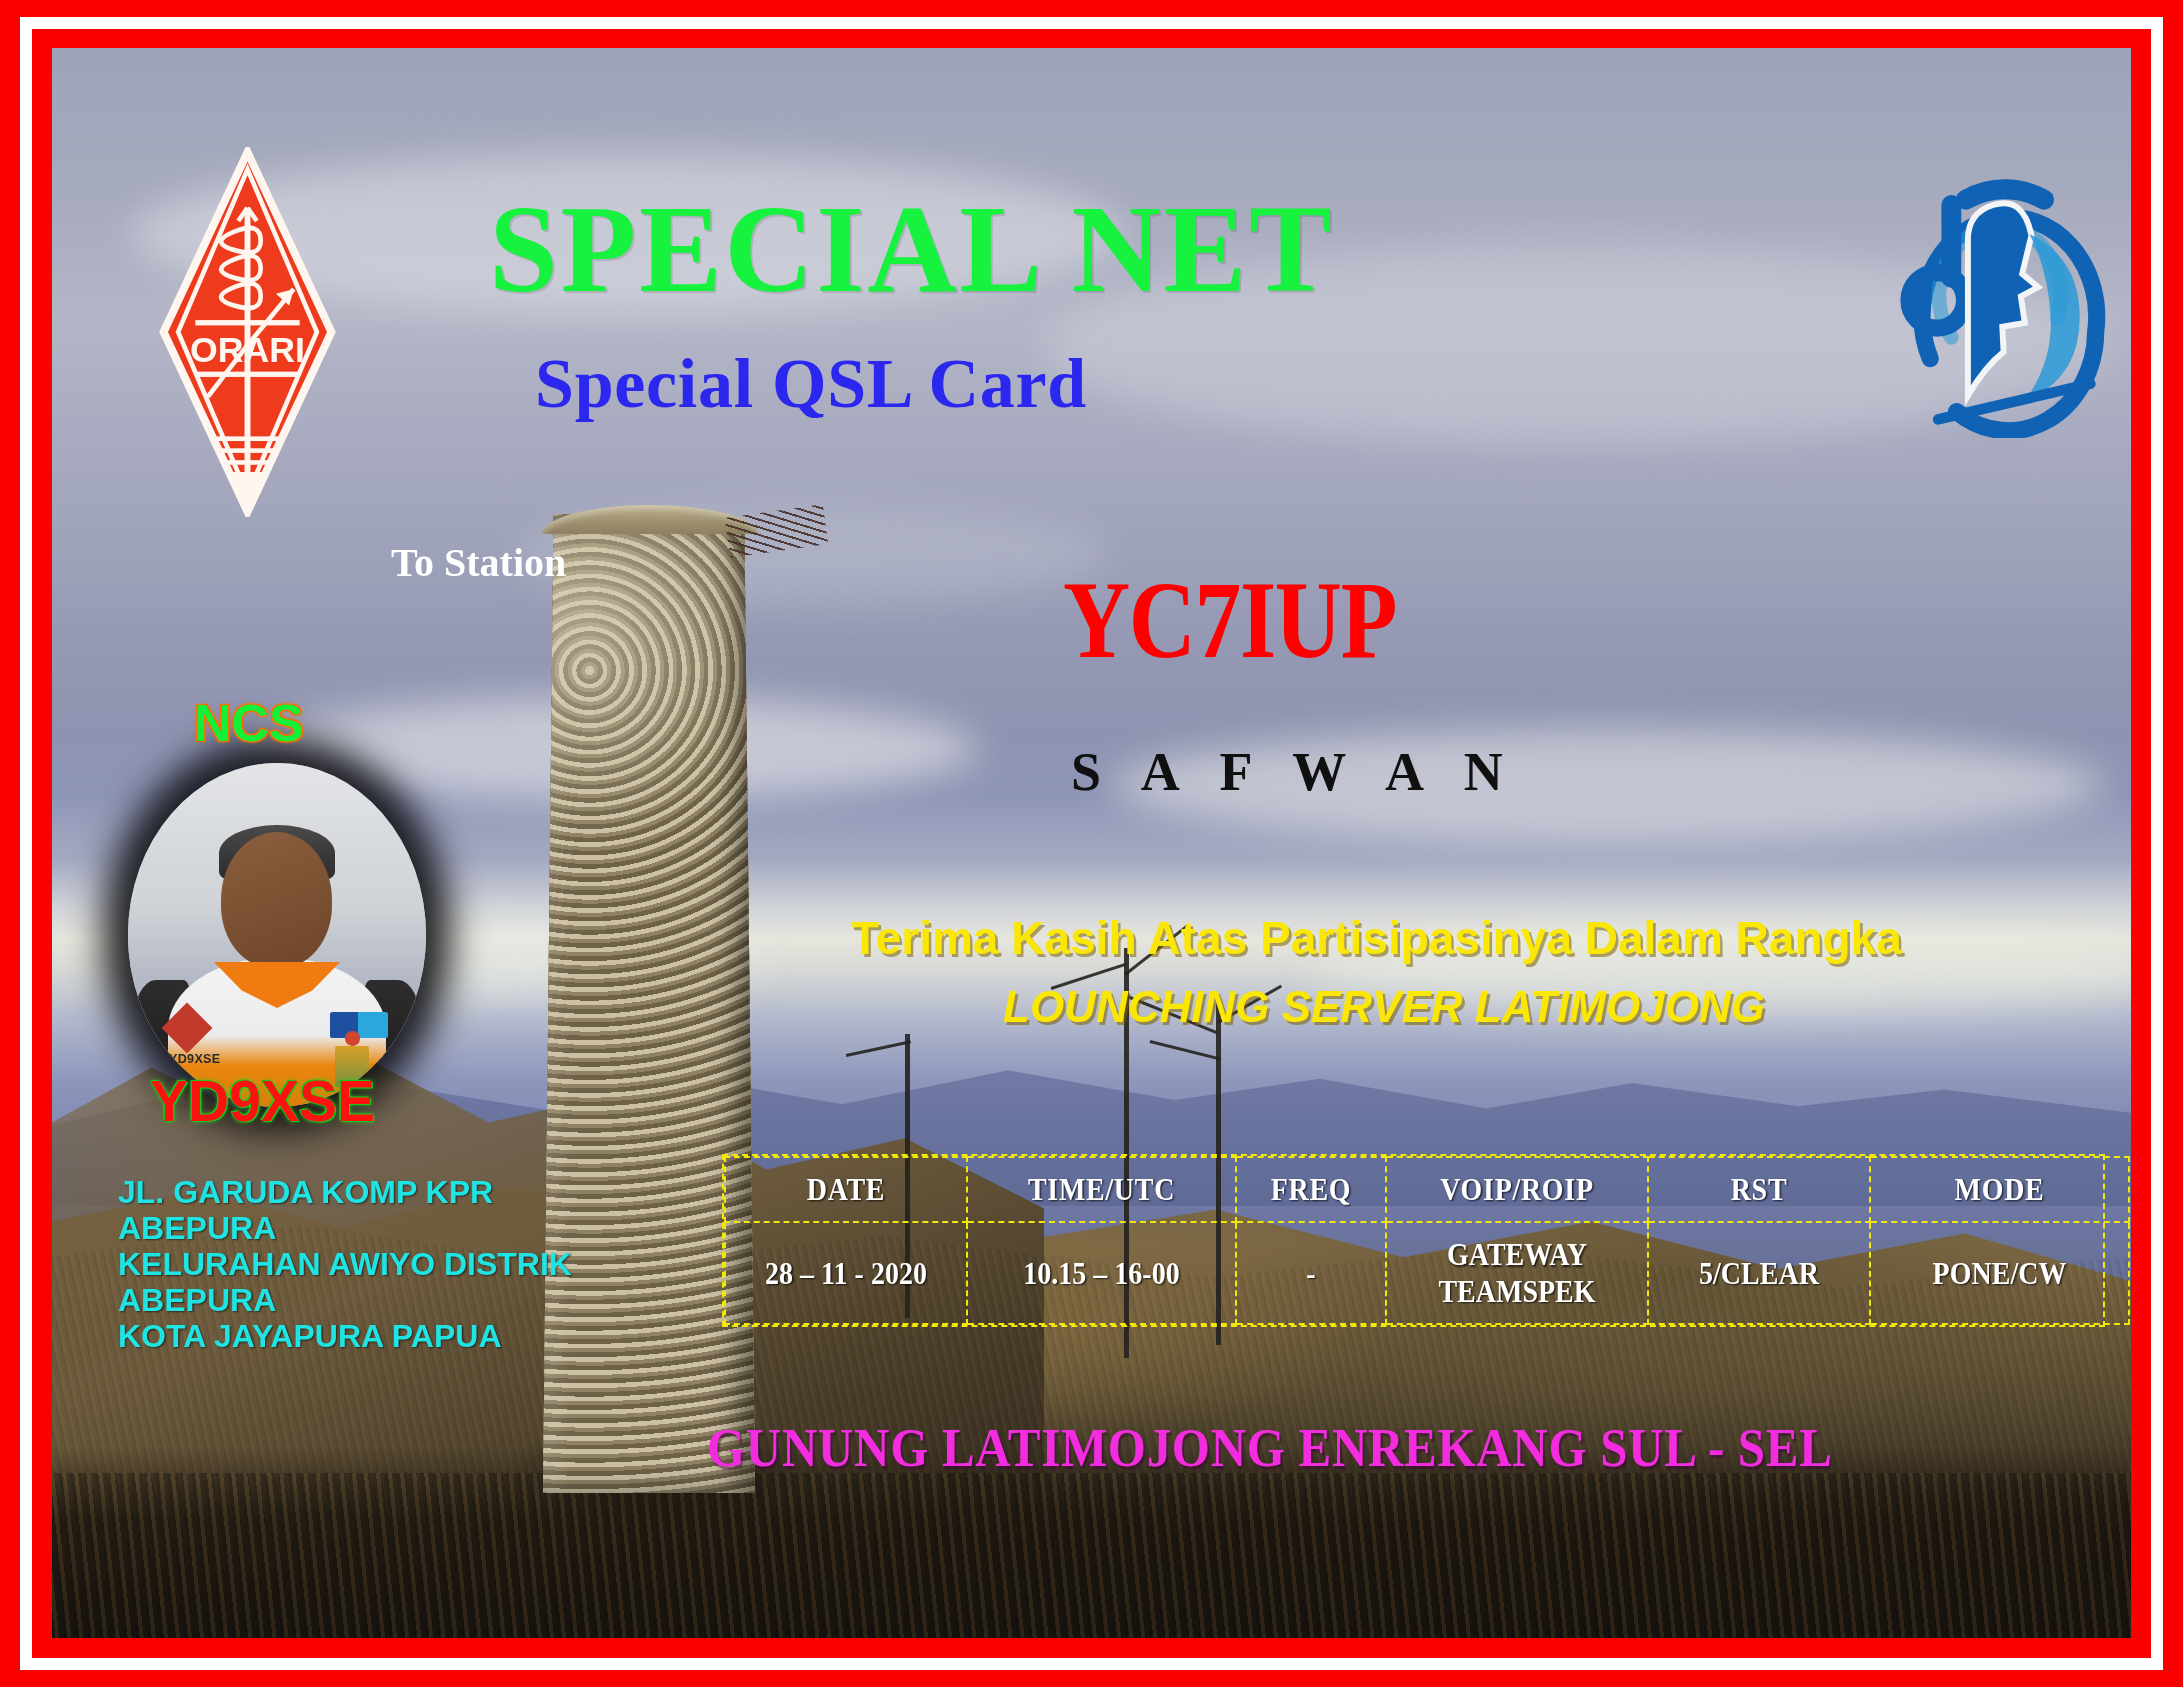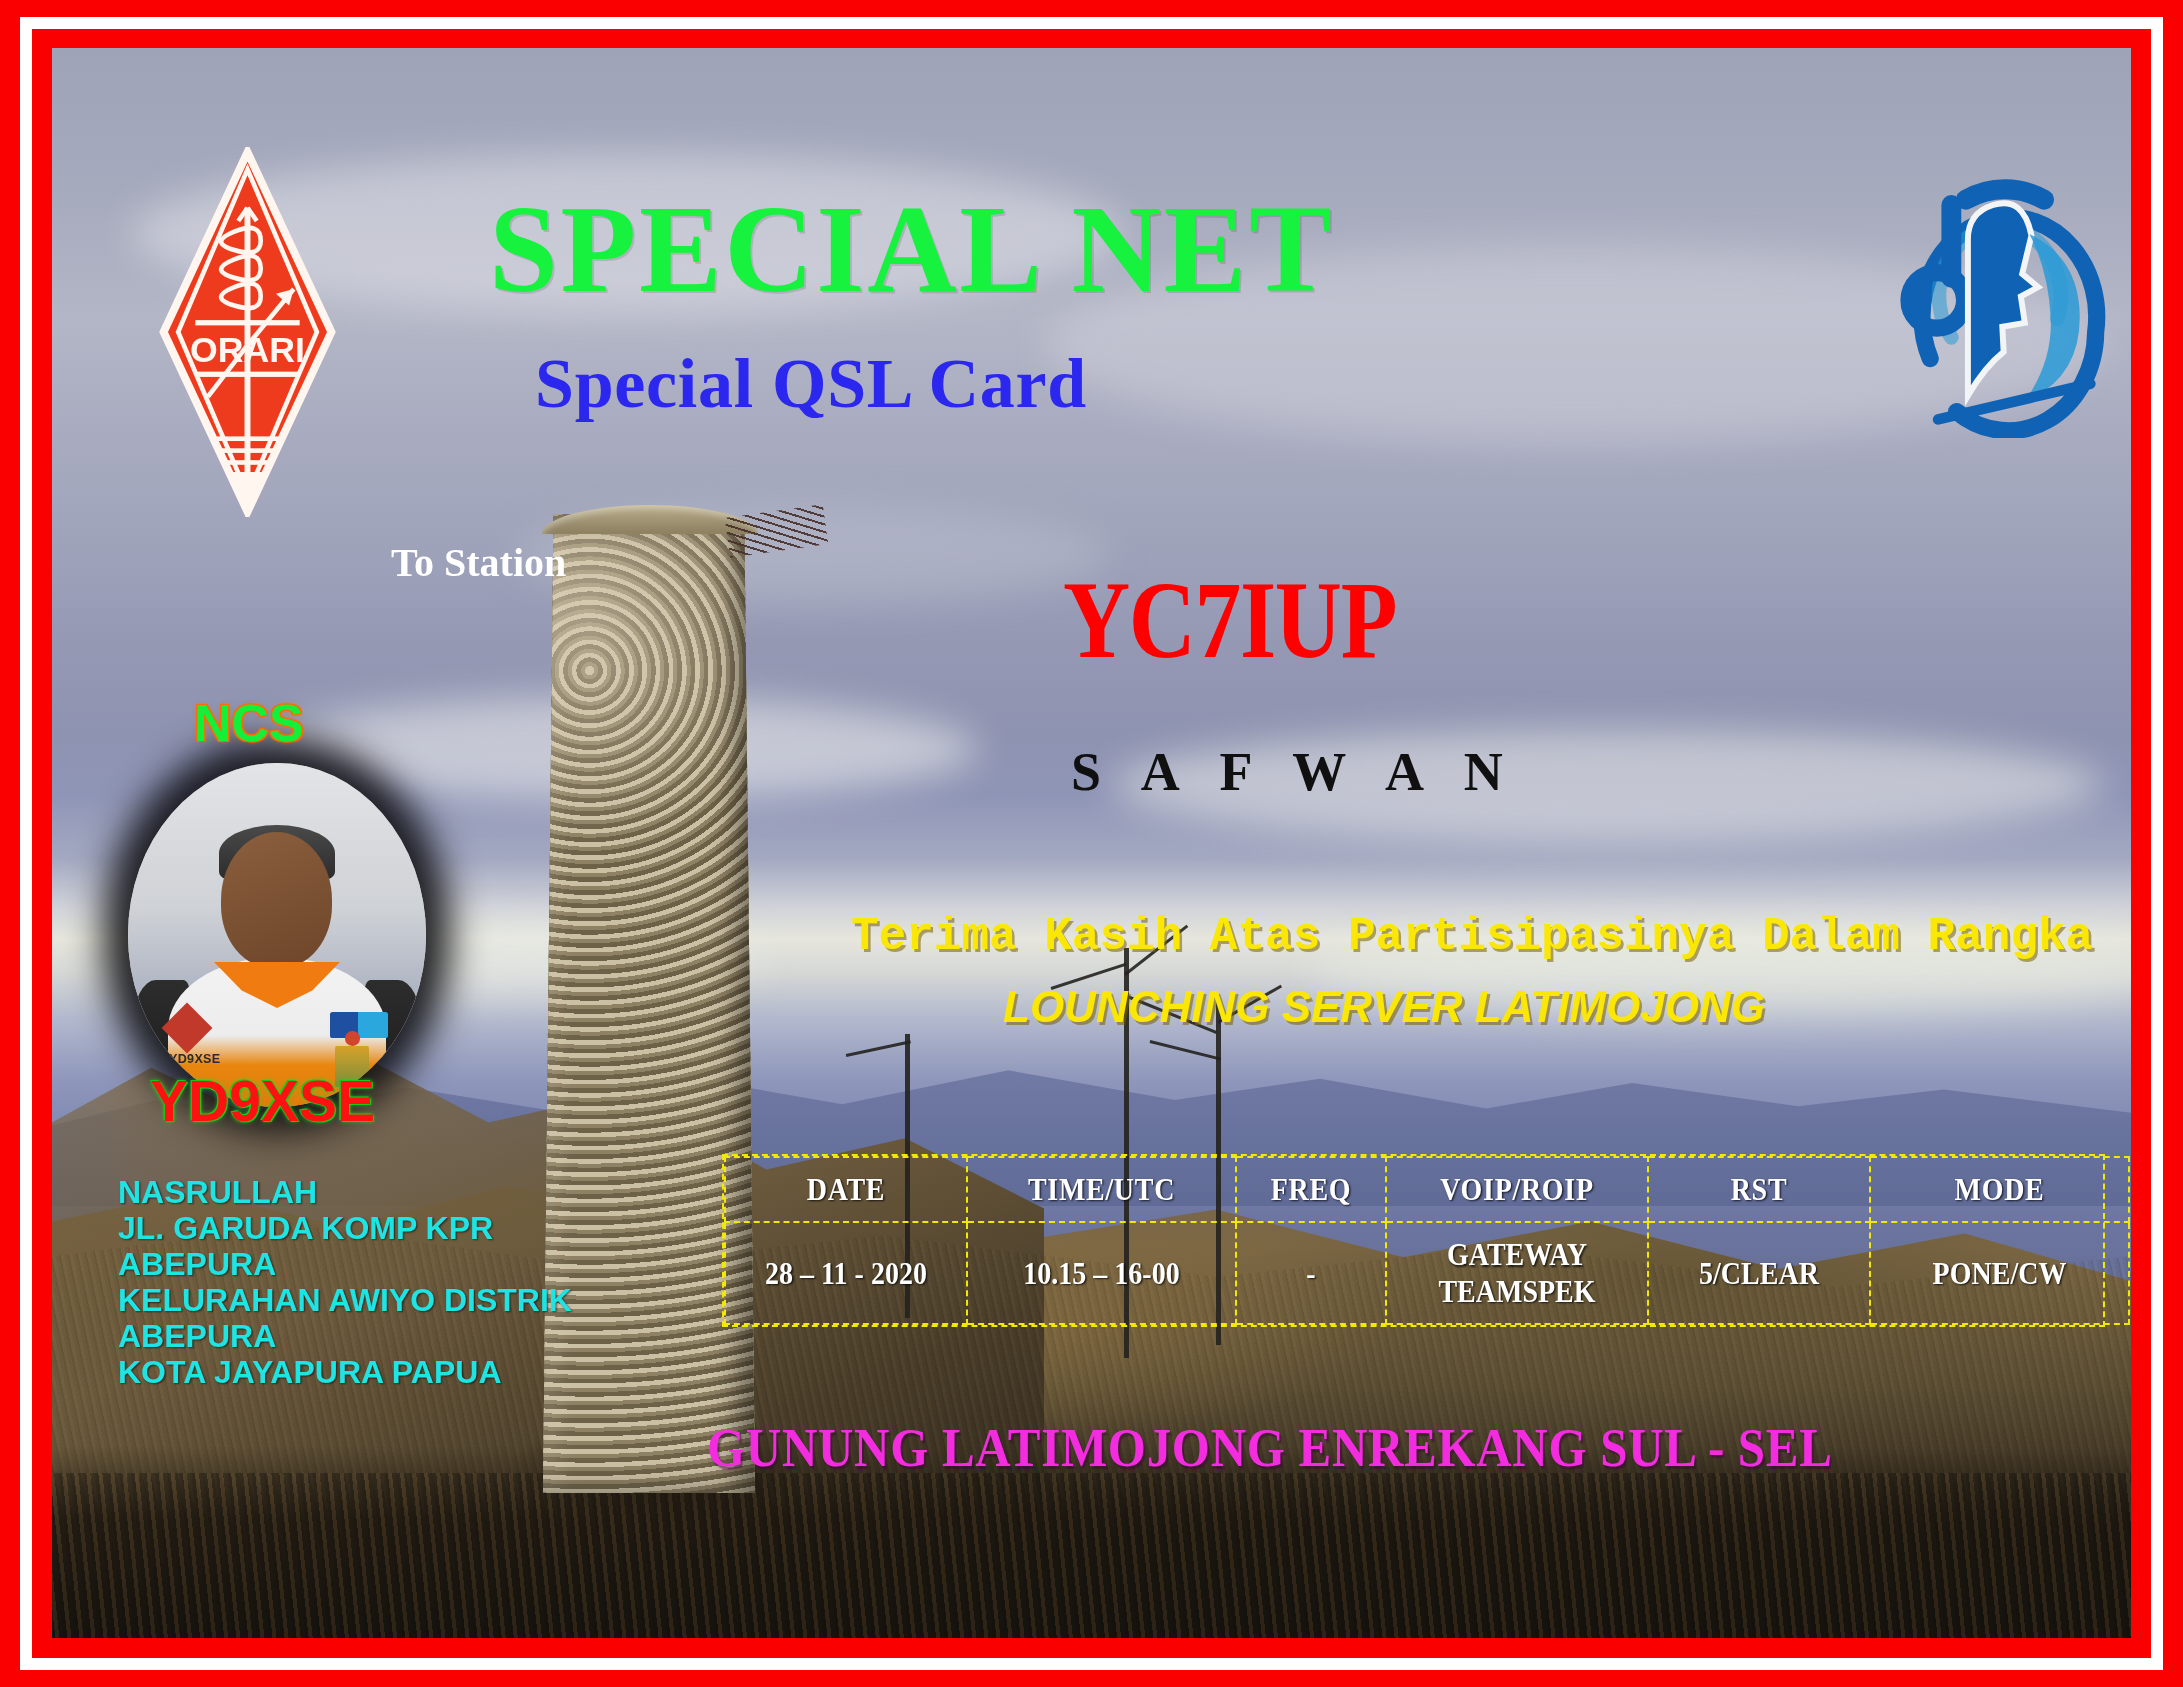--- a/index.html
+++ b/index.html
@@ -147,21 +147,21 @@
       text-shadow:2px 2px 0 rgba(0,0,0,.12);}
   .title-qsl{left:483px;top:296px;font-family:"Liberation Serif",serif;font-weight:700;
       font-size:70px;color:#2b27ef;letter-spacing:0.7px;}
   .to-station{left:339px;top:491px;font-family:"Liberation Serif",serif;font-weight:700;
       font-size:40px;color:#ffffff;}
   .callsign{left:1011px;top:509px;font-family:"Liberation Serif",serif;font-weight:700;
       font-size:93px;color:#fe0000;letter-spacing:-1.3px;transform:scaleY(1.18);transform-origin:left top;}
   .opname{left:1019px;top:693px;font-family:"Liberation Serif",serif;font-weight:700;
       font-size:54px;color:#101010;letter-spacing:14.6px;}
 
-  .thx{left:799px;top:863px;font-family:Liberation Mono, monospace;font-weight:700;
+  .thx{left:799px;top:863px;font-family:Liberation Sans, sans-serif;font-weight:700;
       font-size:46px;color:#fbe706;text-shadow:2.6px 2.6px 0 rgba(120,95,0,.55);}
   .launch{left:951px;top:934px;font-family:"Liberation Sans",sans-serif;font-weight:700;font-style:italic;
       font-size:44px;color:#fbe706;text-shadow:2.6px 2.6px 0 rgba(120,95,0,.55);}
   .tgl{left:935px;top:999px;font-family:"Liberation Sans",sans-serif;font-weight:700;
       font-size:46px;color:#fbe706;text-shadow:2.6px 2.6px 0 rgba(120,95,0,.55);}
 
   .ncs{left:142px;top:645px;font-family:"Liberation Sans",sans-serif;font-weight:700;font-size:52px;
       color:#13f03a;text-shadow:0 0 4px #ff6a00,1.3px 1.3px 0 #ff6a00,-1.3px -1.3px 0 #ff6a00,1.3px -1.3px 0 #ff6a00,-1.3px 1.3px 0 #ff6a00;}
   .yd9{left:98px;top:1020px;font-family:"Liberation Sans",sans-serif;font-weight:700;font-size:57px;
       color:#fe1111;text-shadow:0 0 5.3px #1ce21c,1.3px 1.3px 0 #1ab81a,-1.3px -1.3px 0 #1ab81a;}
@@ -293,21 +293,20 @@
     <div class="t callsign">YC7IUP</div>
     <div class="t opname">S A F W A N</div>
 
     <div class="t thx">Terima Kasih Atas Partisipasinya Dalam Rangka</div>
     <div class="t launch">LOUNCHING SERVER LATIMOJONG</div>
 
     <div class="t ncs">NCS</div>
     <div class="t yd9">YD9XSE</div>
 
     <div class="addr-block">
-      <div class="addr-line">NASRULLAH</div>
       <div class="addr-line">JL. GARUDA KOMP KPR</div>
       <div class="addr-line">ABEPURA</div>
       <div class="addr-line">KELURAHAN AWIYO DISTRIK</div>
       <div class="addr-line">ABEPURA</div>
       <div class="addr-line">KOTA JAYAPURA PAPUA</div>
     </div>
 
     <div class="qso">
       <table>
         <tbody>

